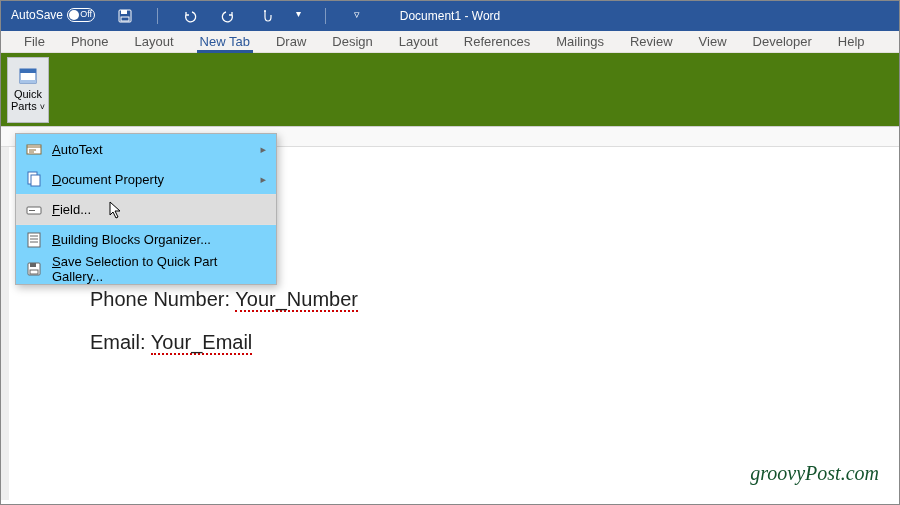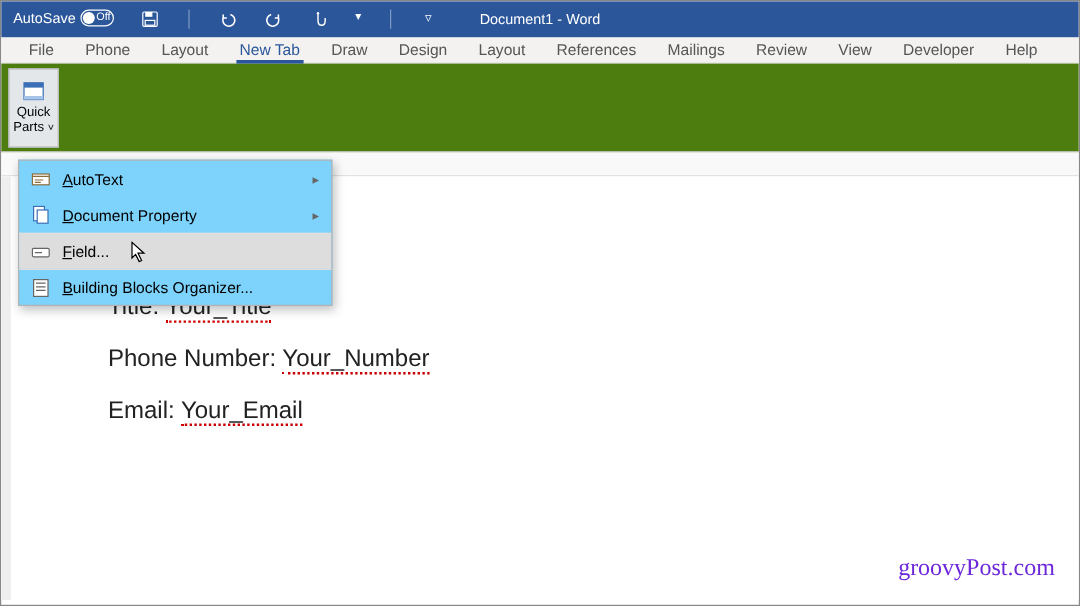--- a/index.html
+++ b/index.html
@@ -27,21 +27,21 @@
 .ribbon-btn .caret { font-size: 9px; }
 
 .ruler { height: 20px; background: #f9f9f9; border-bottom: 1px solid #ddd; }
 .docarea { position: relative; height: calc(505px - 30px - 28px - 74px - 20px); background: #fff; display: flex; justify-content: center; }
 .edge { width: 8px; background: #eee; position: absolute; left: 0; top: 0; bottom: 0; }
 .paper { width: 720px; padding-top: 55px; font-family: Calibri, sans-serif; font-size: 20px; color: #222; }
 .line { margin-bottom: 20px; }
 .fld { position: relative; }
 .fld.sel { background: #d0d0d0; }
 .fld.err { border-bottom: 2px dotted #c00; }
-.watermark { position: absolute; right: 20px; bottom: 15px; font-family: "Times New Roman", serif; font-size: 20px; color: #6d28d9; }
+.watermark { position: absolute; right: 20px; bottom: 15px; font-family: "Times New Roman", serif; font-style: italic; font-size: 20px; color: #14532d; }
 
 .dropdown { position: absolute; left: 14px; top: 132px; width: 262px; background: #7dd3fc; border: 1px solid #b2b2b2; box-shadow: 2px 3px 8px rgba(0,0,0,.25); z-index: 50; font-size: 13px; }
 .dropdown .item { height: 30px; display: flex; align-items: center; padding: 0 10px; gap: 10px; cursor: default; position: relative; }
 .dropdown .item.sep { border-top: 1px solid #e1dfdd; }
 .dropdown .item.hover { background: #ddd; }
 .dropdown .ic { width: 16px; height: 16px; flex-shrink: 0; display: flex; align-items: center; justify-content: center; }
 .dropdown .lbl u { text-decoration: underline; }
 .dropdown .sub { position: absolute; right: 10px; color: #666; font-size: 11px; }
 .cursor { position: absolute; left: 108px; top: 200px; font-size: 14px; pointer-events: none; z-index: 60;}
 svg { display: block; }
@@ -166,19 +166,29 @@
     </div>
     <div class="item sep">
       <span class="ic">
         <svg width="14" height="16" viewBox="0 0 14 16">
           <rect x="1" y="1" width="12" height="14" fill="#fff" stroke="#666"></rect>
           <path d="M3 4 L11 4 M3 7 L11 7 M3 10 L11 10" stroke="#666"></path>
         </svg>
       </span>
       <span class="lbl"><u>B</u>uilding Blocks Organizer...</span>
     </div>
+    <div class="item">
+      <span class="ic">
+        <svg width="14" height="14" viewBox="0 0 14 14">
+          <rect x="1" y="1" width="12" height="12" rx="1" fill="#fff" stroke="#666"></rect>
+          <rect x="3" y="1" width="6" height="4" fill="#666"></rect>
+          <rect x="3" y="8" width="8" height="4" fill="none" stroke="#666"></rect>
+        </svg>
+      </span>
+      <span class="lbl"><u>S</u>ave Selection to Quick Part Gallery...</span>
+    </div>
   </div>
 
 <span class="cursor">
   <svg width="16" height="18" viewBox="0 0 16 18">
       <path d="M1 1 L1 14 L4 11 L7 17 L9 16 L6 10 L11 10 Z" fill="#fff" stroke="#000" stroke-width="1"></path>
     </svg>
 </span>
 
 </body></html>

